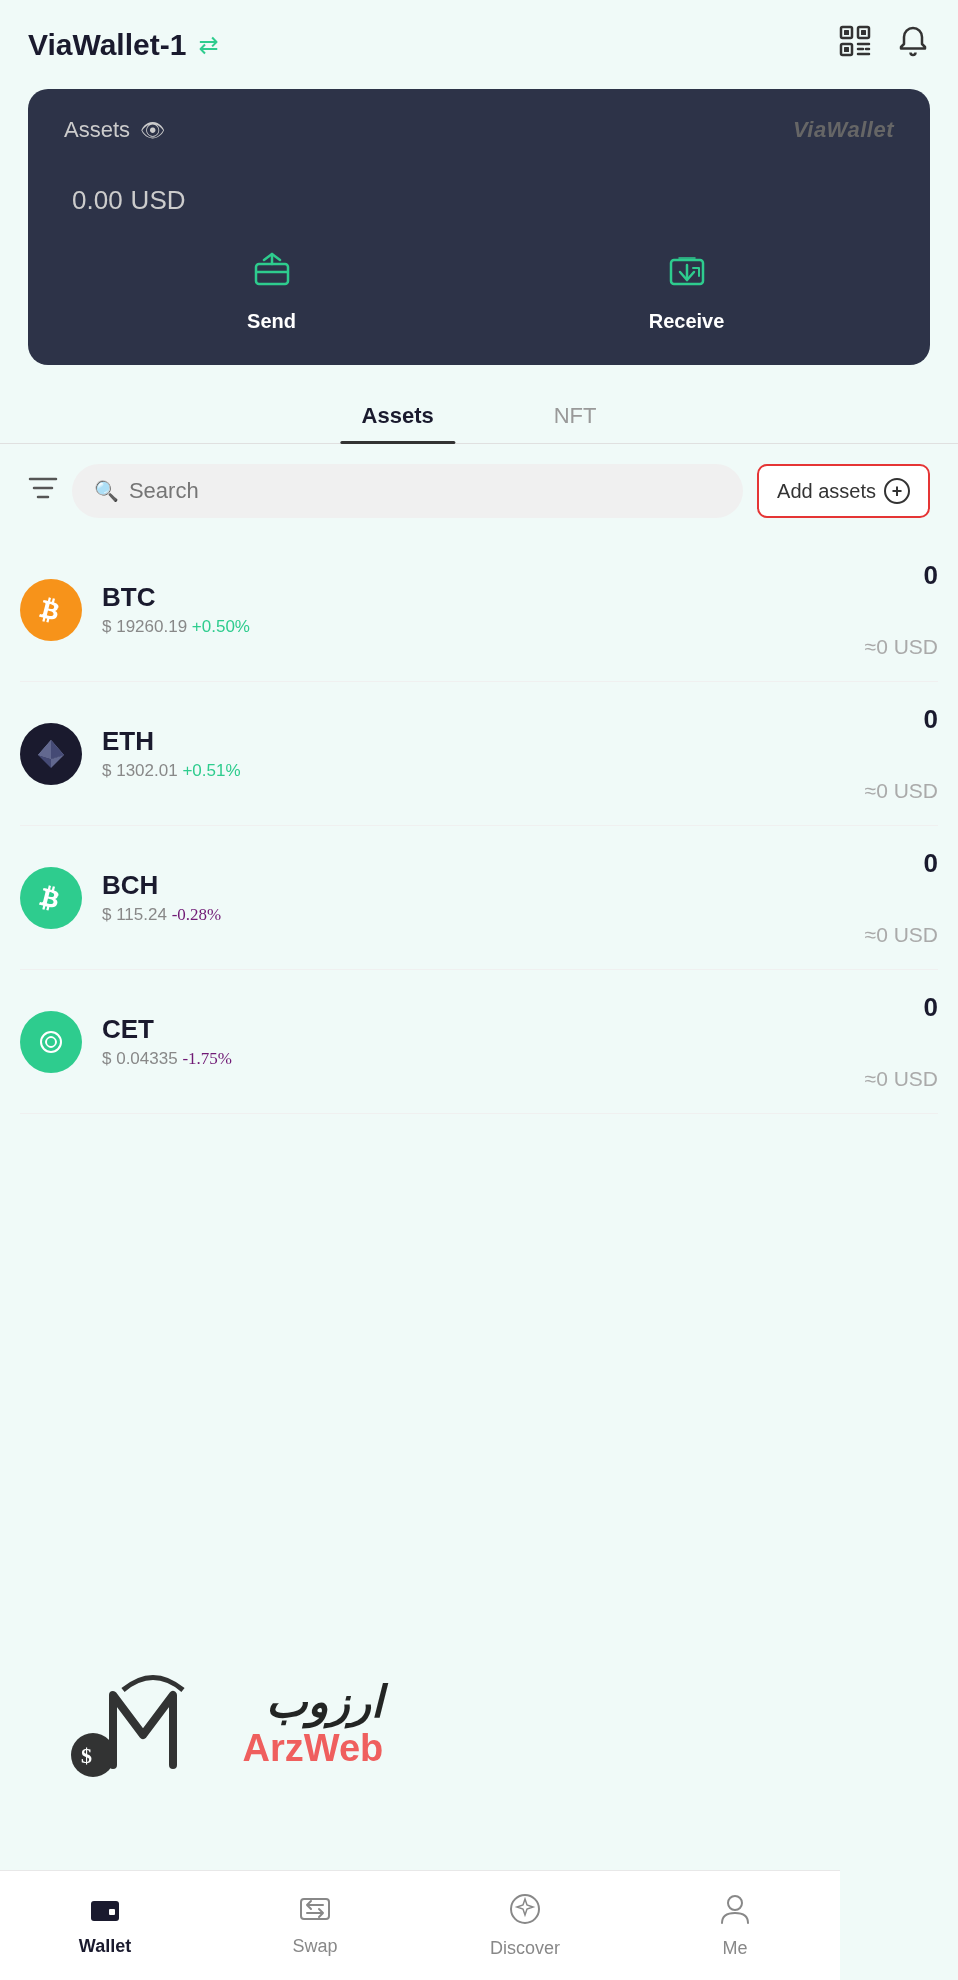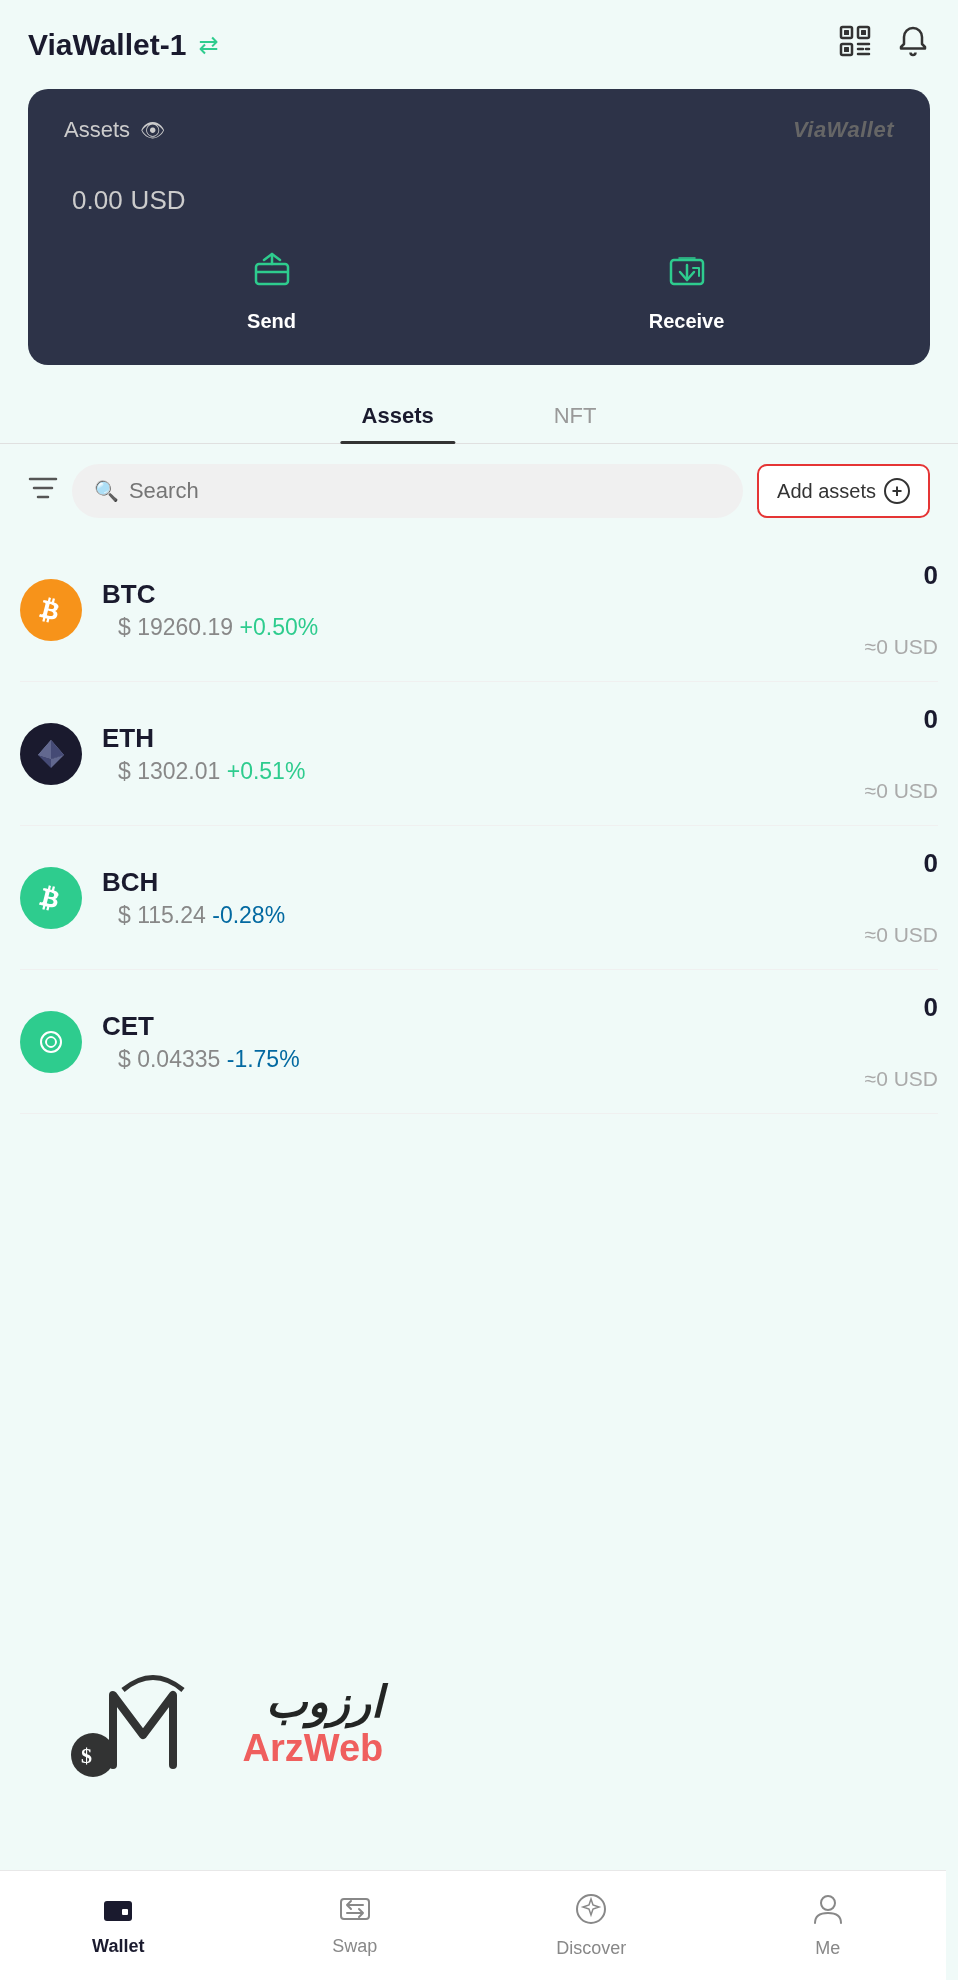--- a/index.html
+++ b/index.html
@@ -228,26 +228,25 @@
     .cet-logo { background: #2ecc8e; }
 
     .asset-info { flex: 1; }
     .asset-name {
       font-size: 26px;
       font-weight: 600;
       color: #1a1a2e;
       margin-bottom: 4px;
     }
     .asset-price {
-      font-size: 23px;
+      font-size: 17px;
       color: #888;
-      margin-left: 16px;
     }
     .asset-price .positive { color: #2ecc8e; }
-    .asset-price .negative { color: #0369a1; }
+    .asset-price .negative { color: #701a75; font-family: Liberation Serif, serif; }
 
     .asset-balance {
       text-align: right;
     }
     .asset-amount {
       font-size: 26px;
       font-weight: 600;
       color: #1a1a2e;
     }
     .asset-usd {
@@ -262,21 +261,21 @@
       bottom: 180px;
       left: 40px;
       opacity: 0.85;
     }
 
     
     .bottom-nav {
       position: fixed;
       bottom: 0;
       left: 0;
-      width: 946px;
+      width: 840px;
       background: white;
       border-top: 1px solid #e8e8e8;
       display: flex;
       height: 110px;
     }
     .nav-item {
       flex: 1;
       display: flex;
       flex-direction: column;
       align-items: center;

